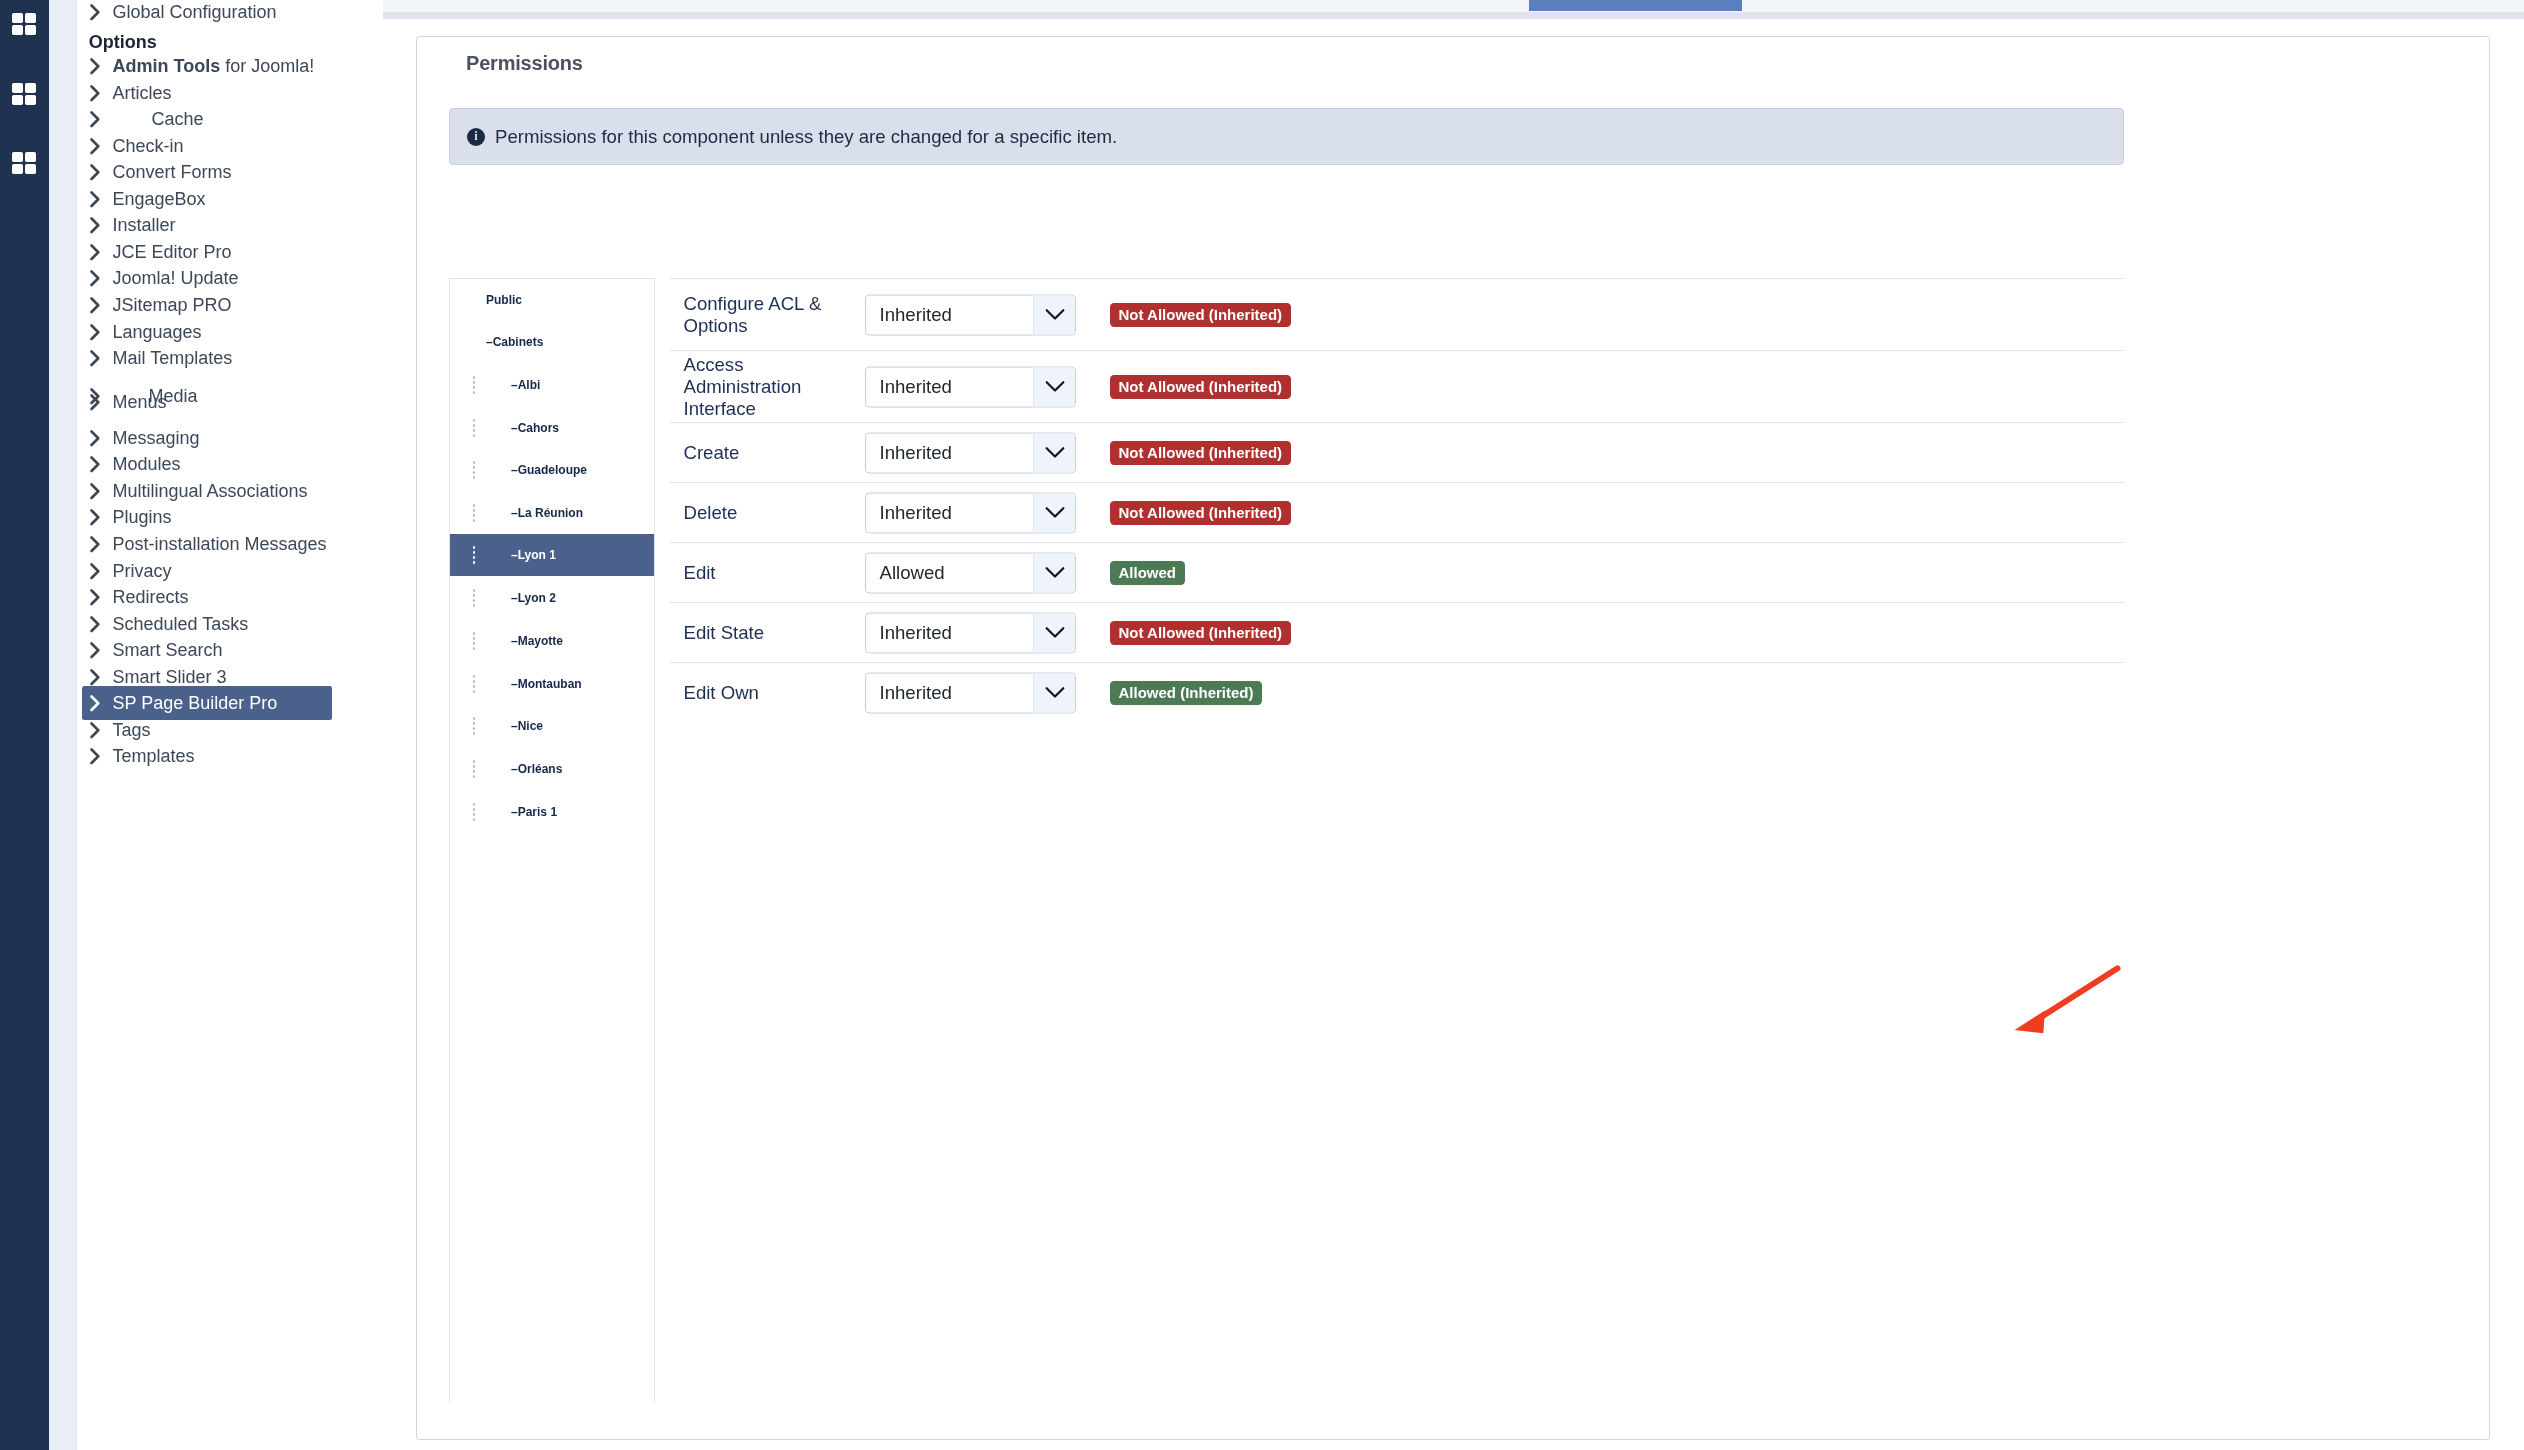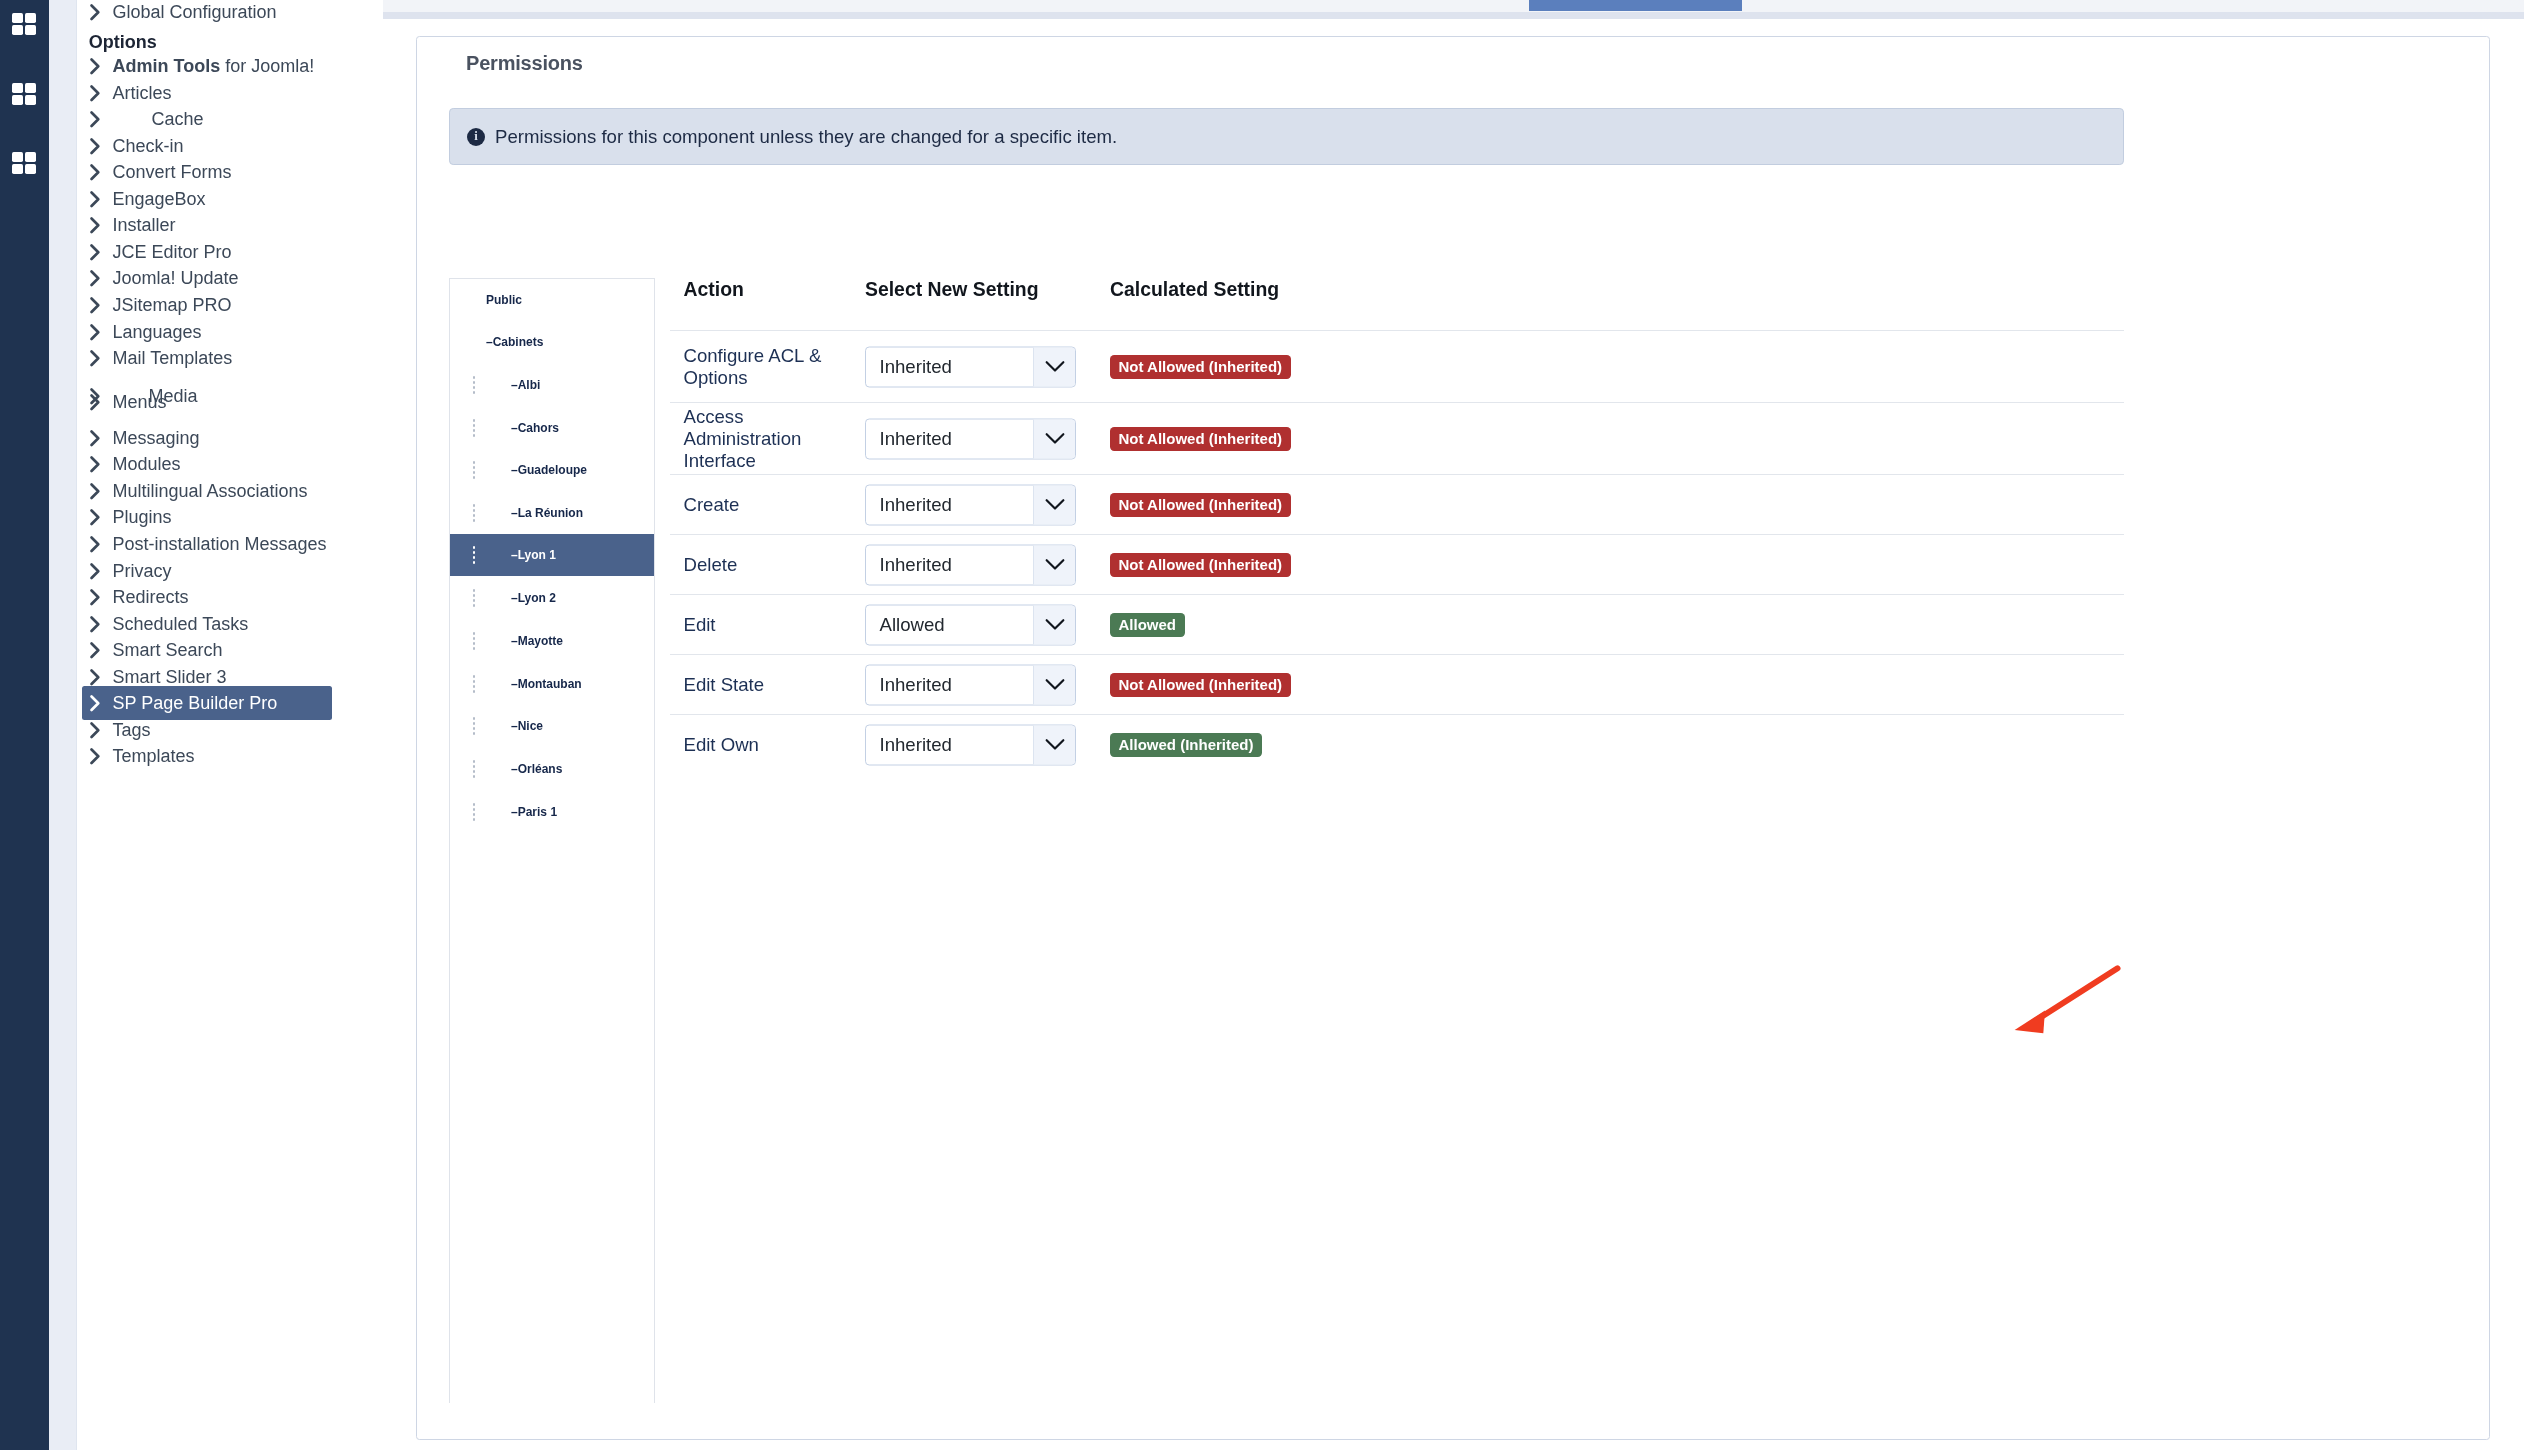--- a/index.html
+++ b/index.html
@@ -668,25 +668,20 @@
           <i></i>
           <i></i>
         </span>
         <span style="flex: 0 0 25px;"></span>
         <span>– </span>
         <span class="group-label">Paris 1</span>
       </div>
     </div>
 
   <div class="perm-table">
-    <div class="perm-head">
-      <div class="th th-action">Action</div>
-      <div class="th th-select">Select New Setting</div>
-      <div class="th th-calc">Calculated Setting</div>
-    </div>
     <div id="perm-rows">
         <div class="perm-row" style="height: 72px;">
           <div class="action-cell">Configure ACL &amp; Options</div>
           <div class="select-box">
             <span class="select-text">Inherited</span>
             <span class="select-caret">
               <svg width="20" height="12.7" viewBox="0 0 24 15">
                 <path d="M2 2 L12 12 L22 2" stroke="#11161d" stroke-width="2.6" fill="none" stroke-linecap="round" stroke-linejoin="round"></path>
               </svg>
             </span>

